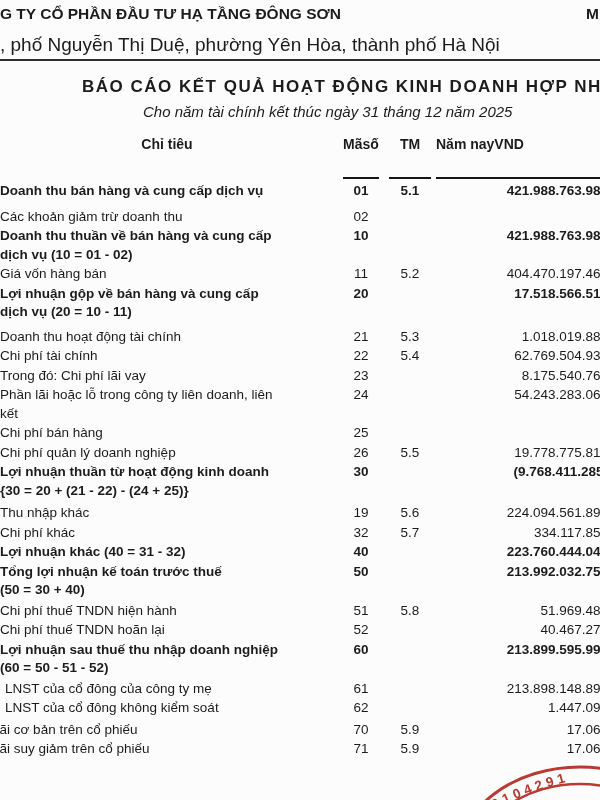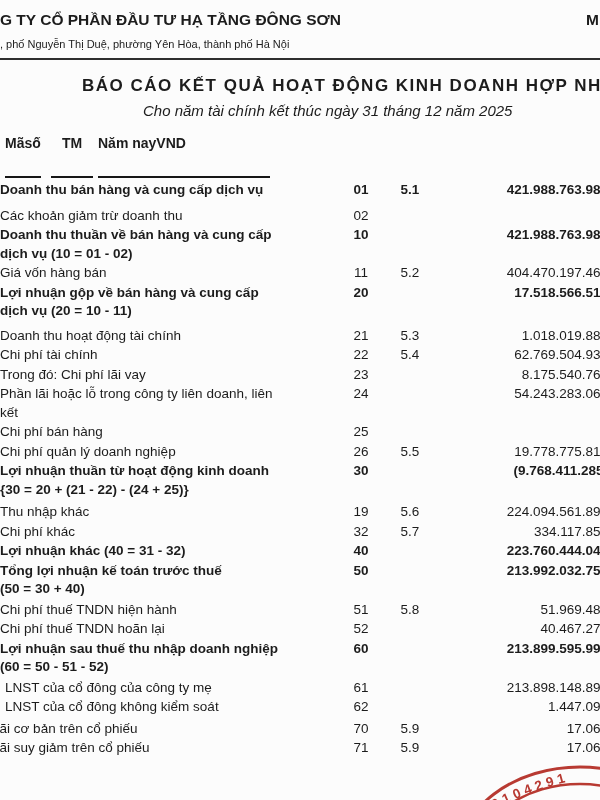--- a/index.html
+++ b/index.html
@@ -2,27 +2,27 @@
 <html><head>
 <meta charset="utf-8">
 <style>
   html,body{margin:0;padding:0;}
   body{
     width:600px;height:800px;overflow:hidden;position:relative;
     background:#fcfcfc;color:#1c1c1c;
     font-family:"Liberation Sans","DejaVu Sans",sans-serif;
     -webkit-font-smoothing:antialiased;
   }
-  .page{width:600px;height:800px;overflow:hidden;position:relative;padding-top:10px;box-sizing:border-box;}
+  .page{width:600px;height:800px;overflow:hidden;position:relative;padding-top:4px;box-sizing:border-box;}
 
   
   .hdr-row{position:relative;height:20px;line-height:20px;}
   .company{font-weight:bold;font-size:15.5px;white-space:nowrap;}
   .formlab{position:absolute;right:1px;top:0;font-weight:bold;font-size:15.5px;}
-  .address{margin-top:4px;height:20px;line-height:20px;font-size:11px;white-space:nowrap;}
+  .address{margin-top:11px;height:20px;line-height:20px;font-size:19px;white-space:nowrap;}
   .rule{margin-top:4px;border-top:2.5px solid #2e2e2e;height:0;}
   .title{margin-top:14px;padding-left:82px;font-weight:bold;font-size:17px;letter-spacing:1.5px;white-space:nowrap;line-height:24px;}
   .subtitle{margin-top:2px;padding-left:143px;font-style:italic;font-size:15px;white-space:nowrap;line-height:21px;}
 
   
   .thead{display:flex;margin-top:13px;height:44px;font-weight:bold;font-size:14px;line-height:19px;}
   .c-item{flex:1 1 auto;min-width:0;padding-right:4px;}
   .c-code{width:46px;flex:none;text-align:center;}
   .c-note{width:52px;flex:none;text-align:center;}
   .c-val{width:172px;flex:none;text-align:right;margin-right:-8px;}
@@ -52,20 +52,23 @@
     <span class="company">G TY CỔ PHẦN ĐẦU TƯ HẠ TẦNG ĐÔNG SƠN</span>
     <span class="formlab">M</span>
   </div>
   <div class="address">, phố Nguyễn Thị Duệ, phường Yên Hòa, thành phố Hà Nội</div>
   <div class="rule"></div>
 
   <div class="title">BÁO CÁO KẾT QUẢ HOẠT ĐỘNG KINH DOANH HỢP NHẤT</div>
   <div class="subtitle">Cho năm tài chính kết thúc ngày 31 tháng 12 năm 2025</div>
 
   <div class="thead">
+    <div class="c-item">
+      <span>Chỉ tiêu</span>
+    </div>
     <div class="c-code">
       <div class="hline hstack">
         <span>Mã</span>
         <span>số</span>
       </div>
     </div>
     <div class="c-note">
       <div class="hline">
         <span>TM</span>
       </div>

